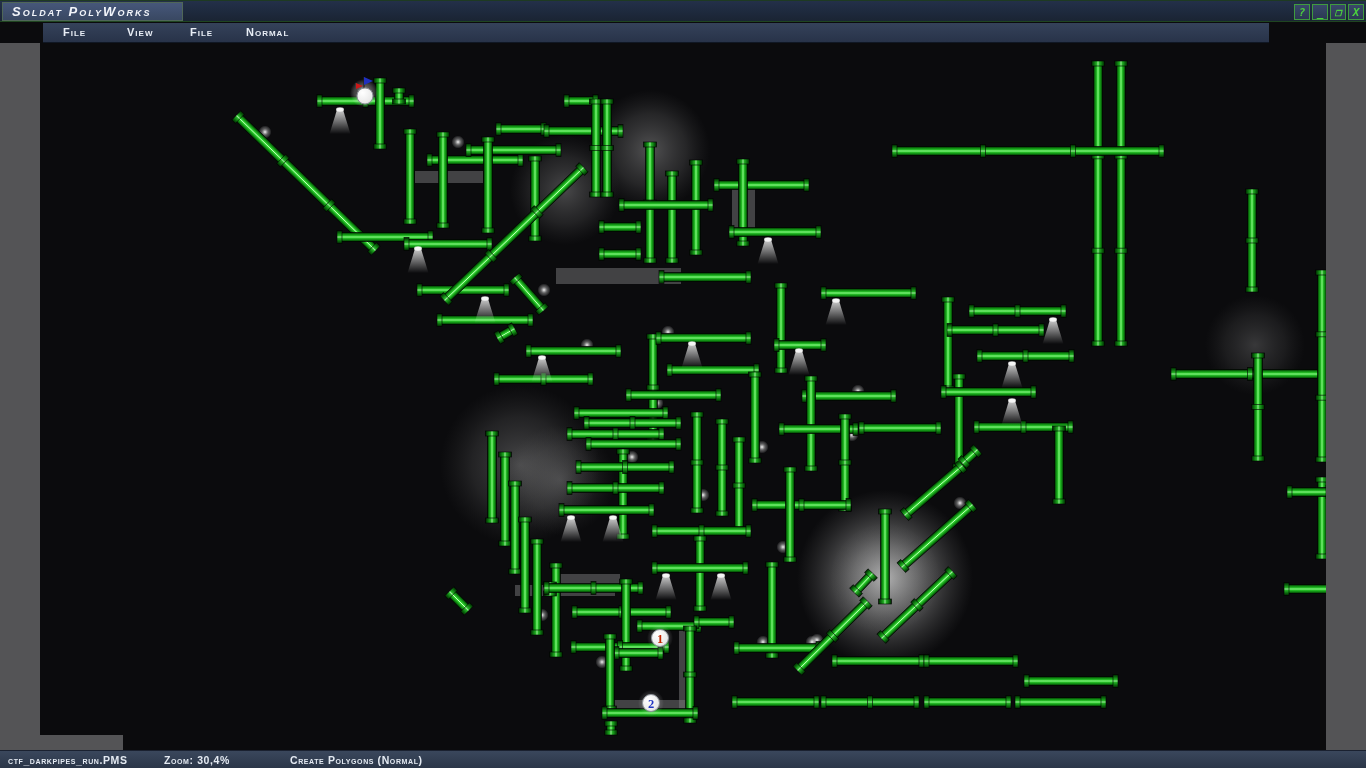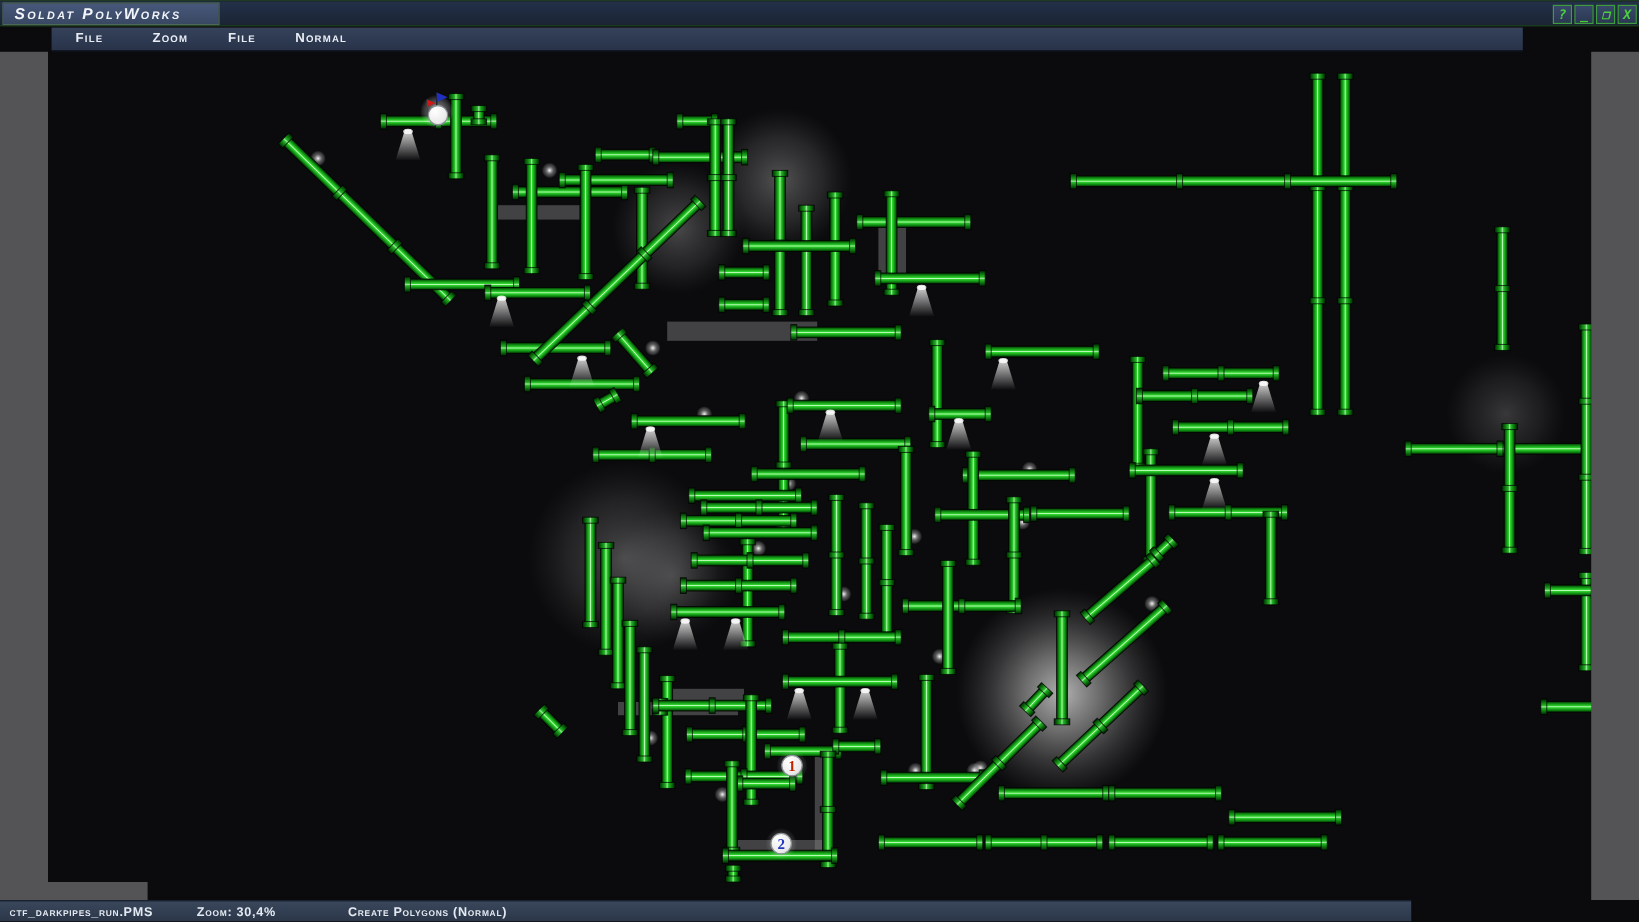--- a/index.html
+++ b/index.html
@@ -42,21 +42,21 @@
   }
   .menu-item{
     position:absolute;top:3px;
     font-variant:small-caps;font-weight:bold;font-size:11px;
     letter-spacing:1px;color:#e9eef6;cursor:default;
   }
   
   .map-canvas{position:absolute;top:43px;left:0;z-index:1;}
   
   .statusbar{
-    position:absolute;top:750px;left:0;width:1176px;height:18px;
+    position:absolute;top:750px;left:0;width:1366px;height:18px;
     background:linear-gradient(#3a475c,#2b3648);
     border-top:1px solid #1a2130;box-sizing:border-box;z-index:10;
   }
   .status-field{
     position:absolute;top:3px;
     font-variant:small-caps;font-weight:bold;font-size:10.5px;
     letter-spacing:.6px;color:#e4eaf2;white-space:nowrap;
   }
   .status-filename{left:8px;width:129px;overflow:hidden;}
   .status-zoom{left:152px;margin-left:12px;}
@@ -72,21 +72,21 @@
   <div class="winbtns">
     <span class="winbtn">?</span>
     <span class="winbtn">_</span>
     <span class="winbtn">❐</span>
     <span class="winbtn">X</span>
   </div>
 </div>
 
 <div class="menubar">
   <span class="menu-item" style="left:20px">File</span>
-  <span class="menu-item" style="left:84px">Zoom</span>
+  <span class="menu-item" style="left:84px">View</span>
   <span class="menu-item" style="left:147px">File</span>
   <span class="menu-item" style="left:203px">Normal</span>
 </div>
 
 <svg class="map-canvas" width="1366" height="707" viewBox="0 43 1366 707" xmlns="http://www.w3.org/2000/svg">
     <defs>
       <linearGradient id="pg" x1="0" y1="0" x2="0" y2="1">
         <stop offset="0" stop-color="#002b00"></stop>
         <stop offset=".2" stop-color="#0f8a12"></stop>
     <stop offset=".42" stop-color="#2fd32f"></stop>

